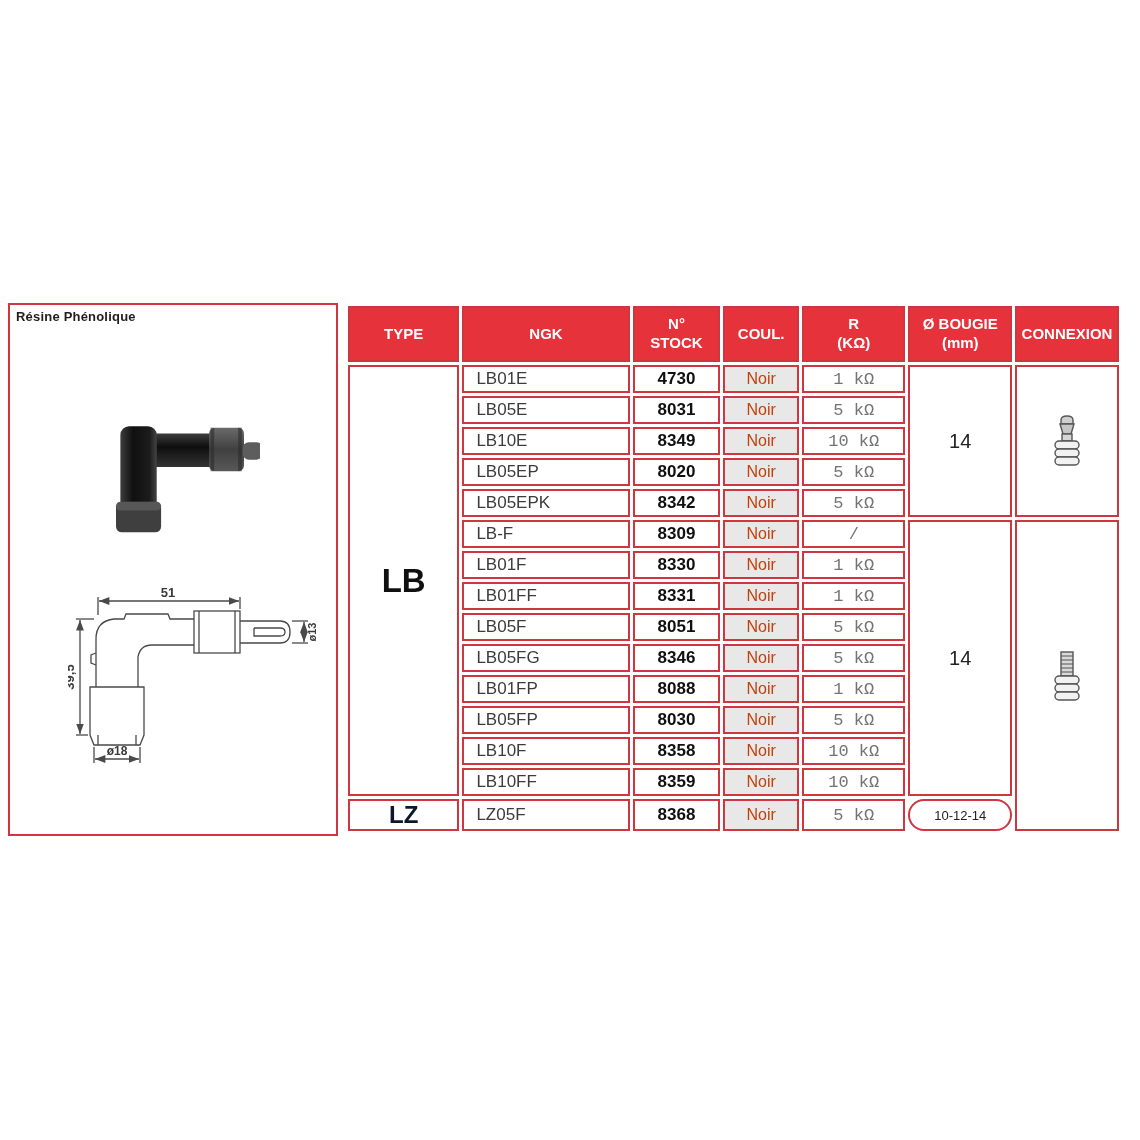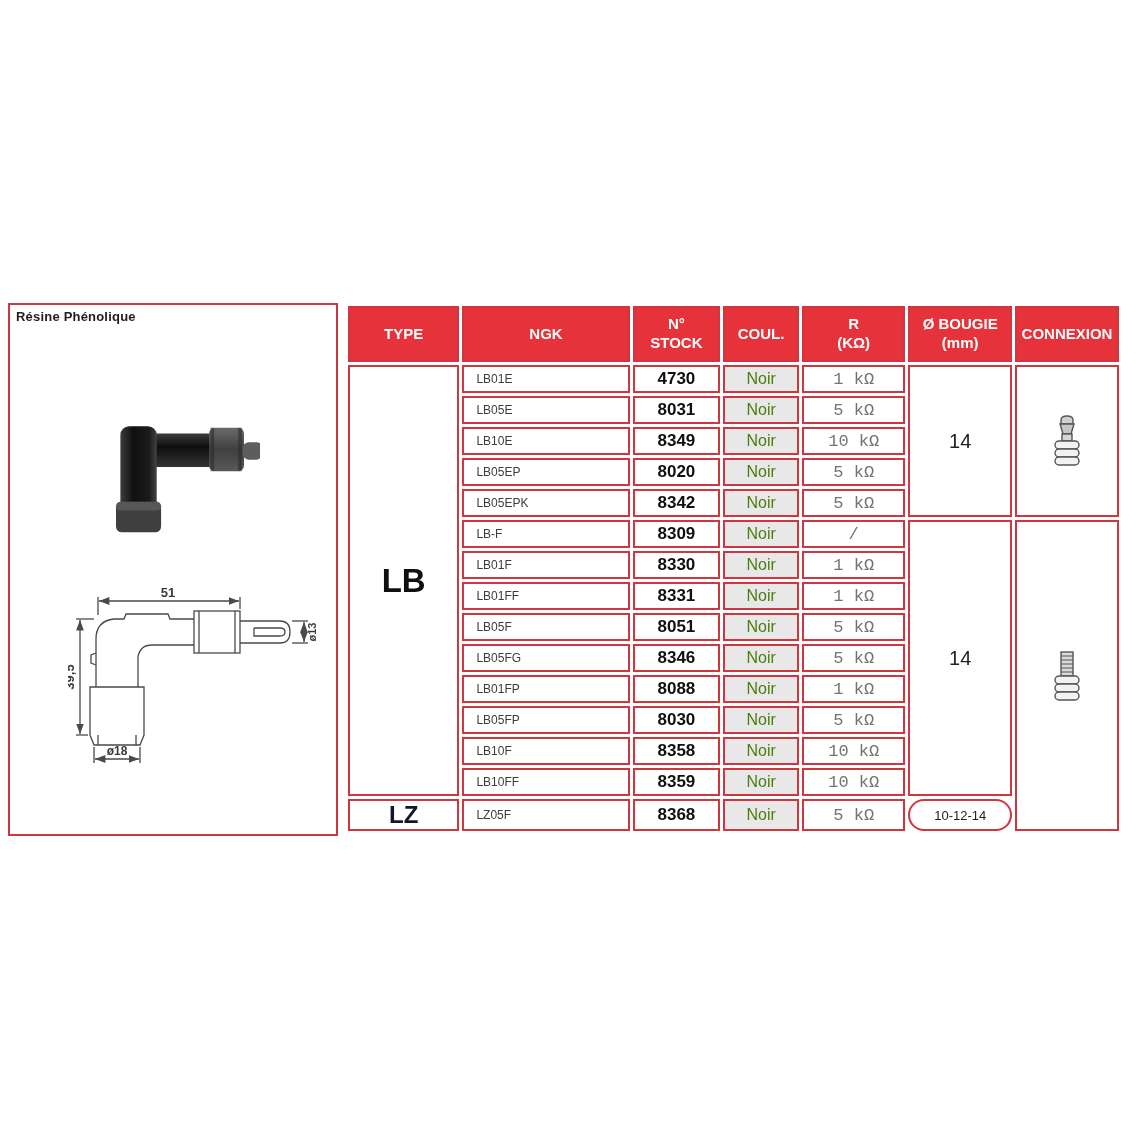--- a/index.html
+++ b/index.html
@@ -33,23 +33,23 @@
   }
   .spec-table th,.spec-table td{
     box-sizing:border-box;border:2px solid var(--border-red);
     text-align:center;vertical-align:middle;background:#fff;
   }
   .spec-table th{
     height:56px;background:var(--header-red);color:#fff;
     font-weight:bold;font-size:15px;line-height:1.25;
   }
   .spec-table td{height:28px;font-size:16px;color:#2d2d2d;}
-  td.ngk{text-align:left;padding-left:12px;color:#3c3c3c;font-size:12px;}
+  td.ngk{text-align:left;padding-left:12px;color:#3c3c3c;font-size:17px;}
   td.stock{font-weight:bold;font-size:17px;color:#101010;}
-  td.coul{background:var(--coul-gray);color:#4d7c0f;}
+  td.coul{background:var(--coul-gray);color:#c2410c;}
   td.r{font-family:Liberation Mono, monospace;font-size:17px;color:#737373;}
   td.type{font-size:33px;font-weight:bold;color:#101010;}
   td.type-lz{font-size:24px;font-weight:bold;color:#0f172a;}
   td.bougie{font-size:20px;color:#222;}
   td.bougie-small{font-size:13px;color:#222;border-radius:16px;}
   td.connexion{background:#fff;}
   .conn-icon{display:block;margin:0 auto;}
 </style>
 </head>
 <body>

